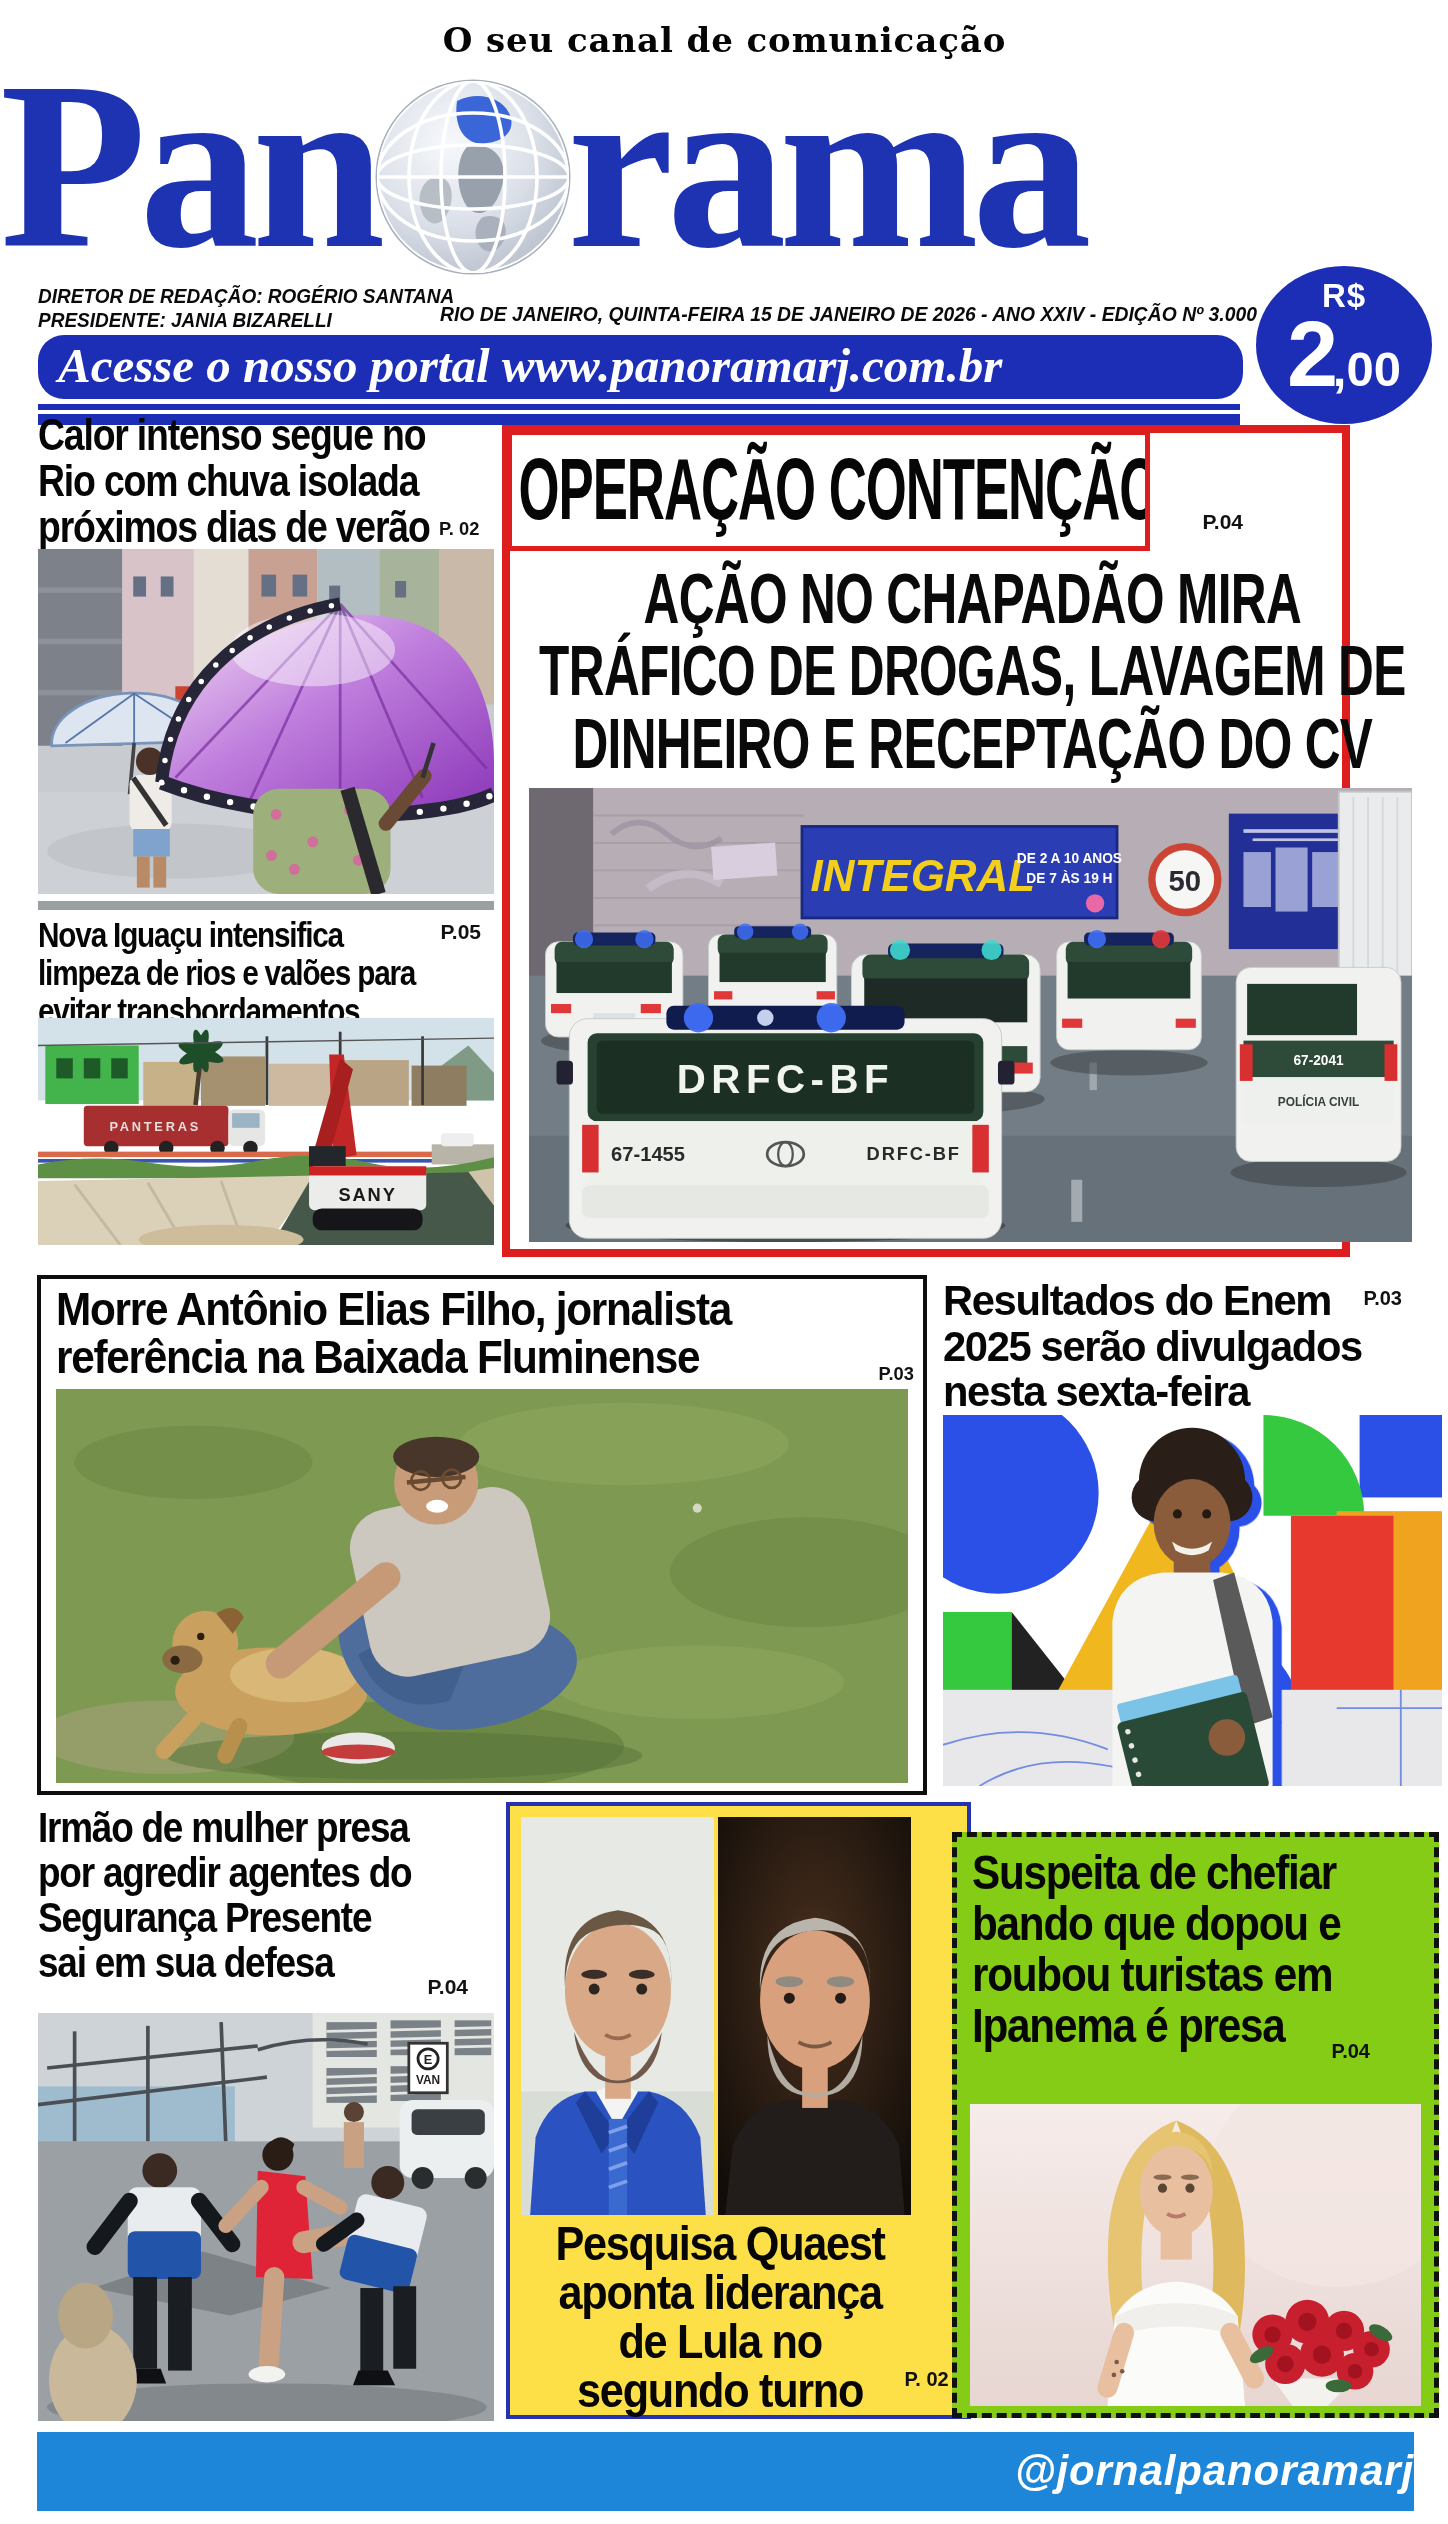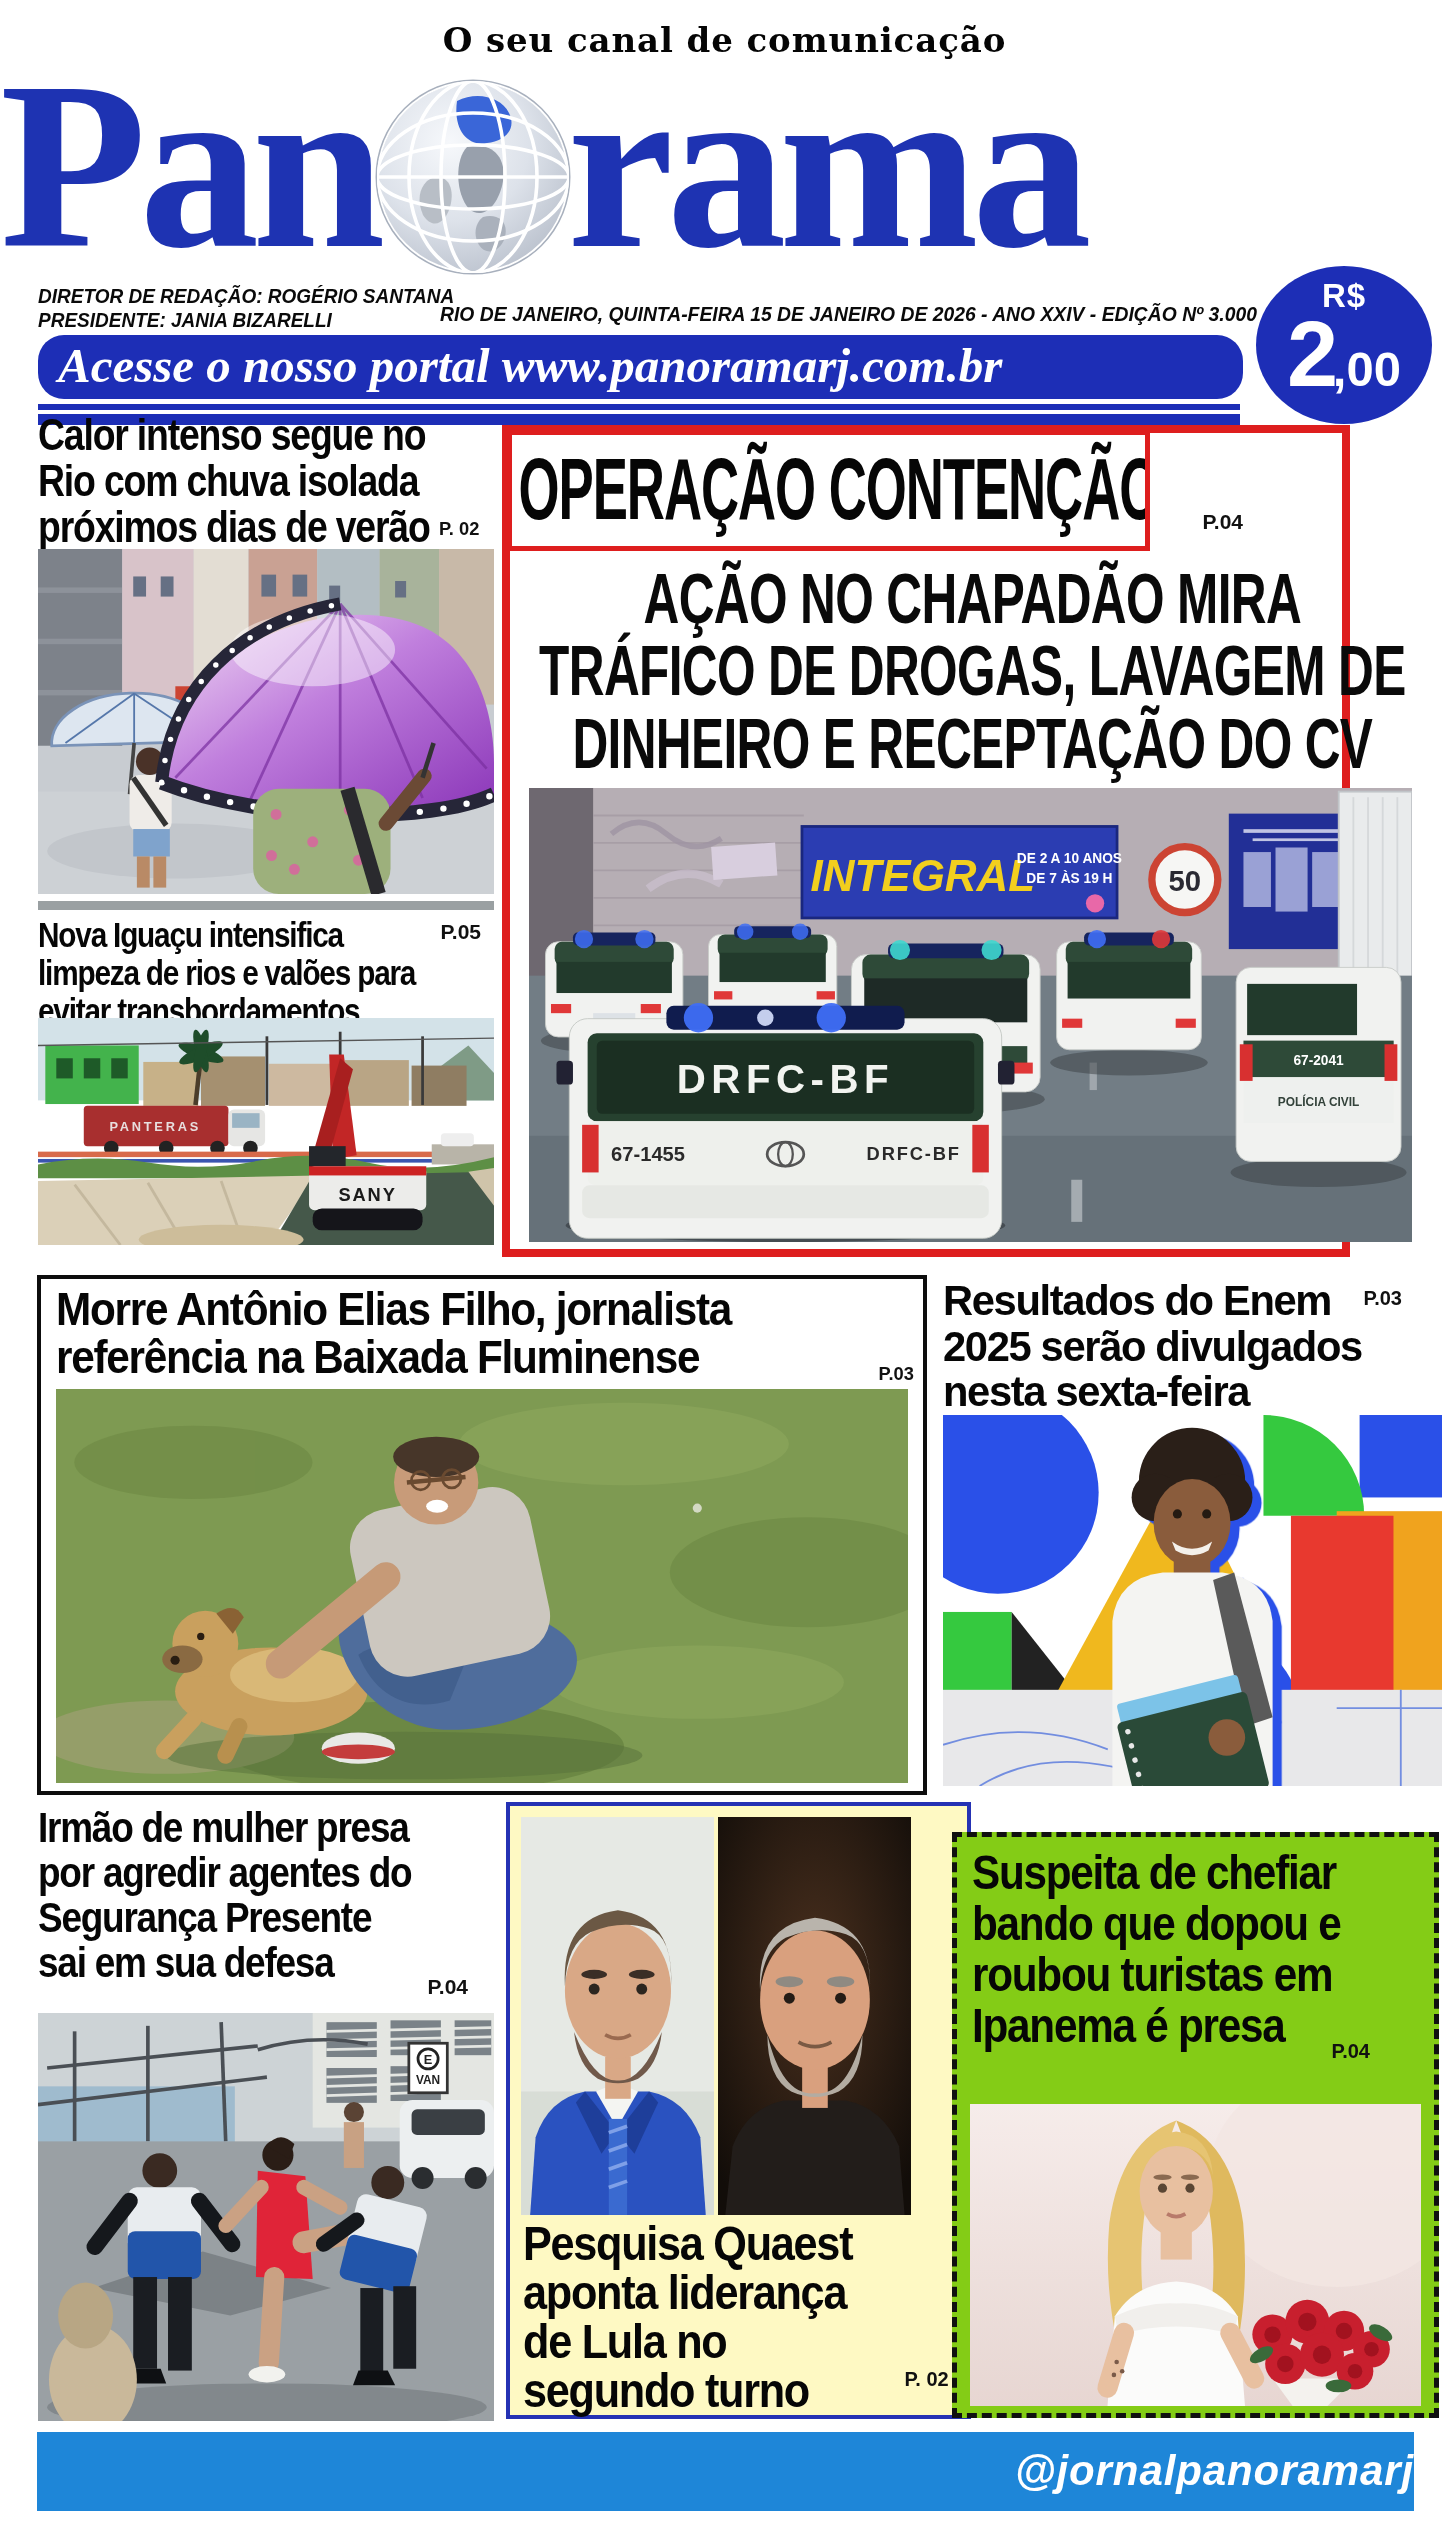--- a/index.html
+++ b/index.html
@@ -46,21 +46,21 @@
   .st-enem .hl{width:515px;font-size:43px;line-height:1.06;transform:scaleX(.97);}
   
   .redbox{left:502px;top:425px;width:848px;height:832px;border:8.2px solid var(--alert-red);background:#fff;box-sizing:border-box;}
   .kicker{position:absolute;left:-2.7px;top:-2.7px;width:643px;height:121px;background:#fff;
           border:5.5px solid var(--alert-red);box-sizing:border-box;overflow:hidden;z-index:3;}
   .kicker .hl{white-space:nowrap;font-size:88px;line-height:108px;transform:scaleX(.6);padding-left:11px;letter-spacing:-1.8px;}
   .ophl{position:absolute;left:1.8px;top:130px;width:1319px;text-align:center;font-weight:bold;font-size:71px;
         line-height:1.02;letter-spacing:-0.9px;white-space:pre-line;transform:scaleX(.698);transform-origin:0 0;}
   .blackbox{left:37px;top:1275px;width:890px;height:520px;border:4.6px solid #0d0d0d;background:#fff;box-sizing:border-box;}
   .blackbox .hl{position:absolute;left:14.7px;top:5.5px;width:921px;font-size:46px;line-height:1.05;transform:scaleX(.92);}
-  .bluebox{left:506px;top:1802px;width:465px;height:617px;border:4.6px solid #2532b4;background:#fef9c3;box-sizing:border-box;}
+  .bluebox{left:506px;top:1802px;width:465px;height:617px;border:4.6px solid #2532b4;background:#fde047;box-sizing:border-box;text-align:center;}
   .bluebox .hl{position:absolute;left:13px;top:414px;width:438px;font-size:48px;line-height:1.02;transform:scaleX(.9);}
   .dashbox{left:952px;top:1832px;width:487px;height:586px;border:5.5px dashed #101010;background:#84cc16;box-sizing:border-box;}
   .dashbox .hl{position:absolute;left:14.7px;top:11px;width:517px;font-size:48px;line-height:1.06;transform:scaleX(.88);}
   .divider{left:38px;top:901px;width:456px;height:9.2px;background:#9aa0a2;}
   
   .ph{position:absolute;display:block;}
   .svgt{font-family:"Liberation Sans",sans-serif;font-weight:bold;}
   
   .footer{left:37px;top:2432px;width:1377px;height:79px;background:var(--footer-blue);color:#fff;
           text-align:right;font-size:42px;font-weight:bold;font-style:italic;line-height:77px;letter-spacing:0.9px;}

